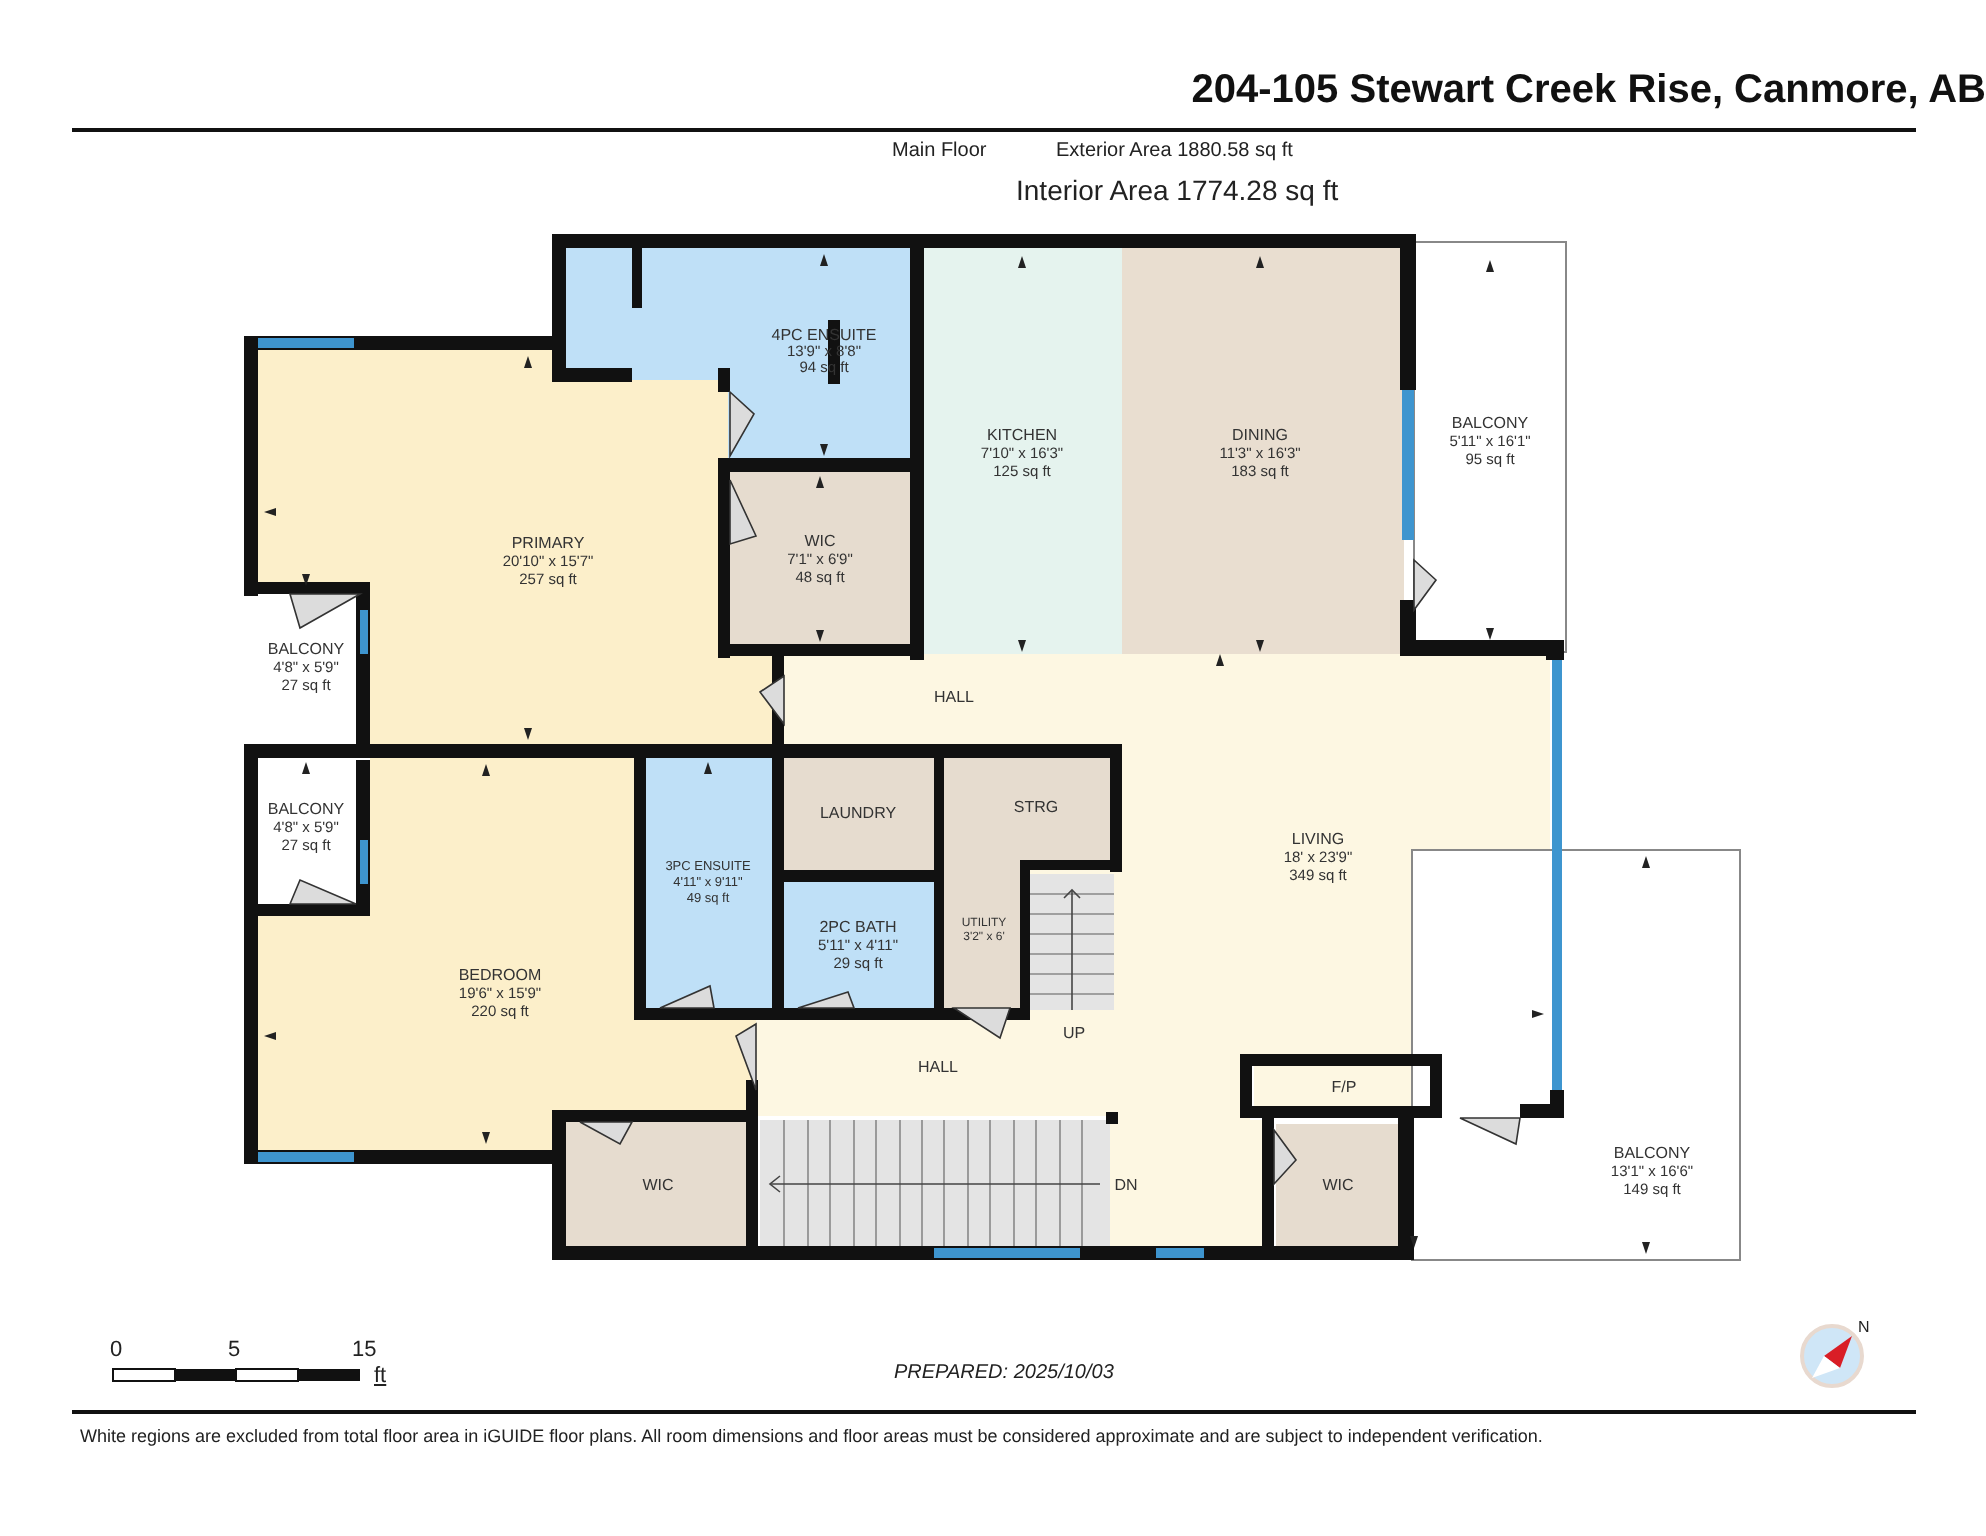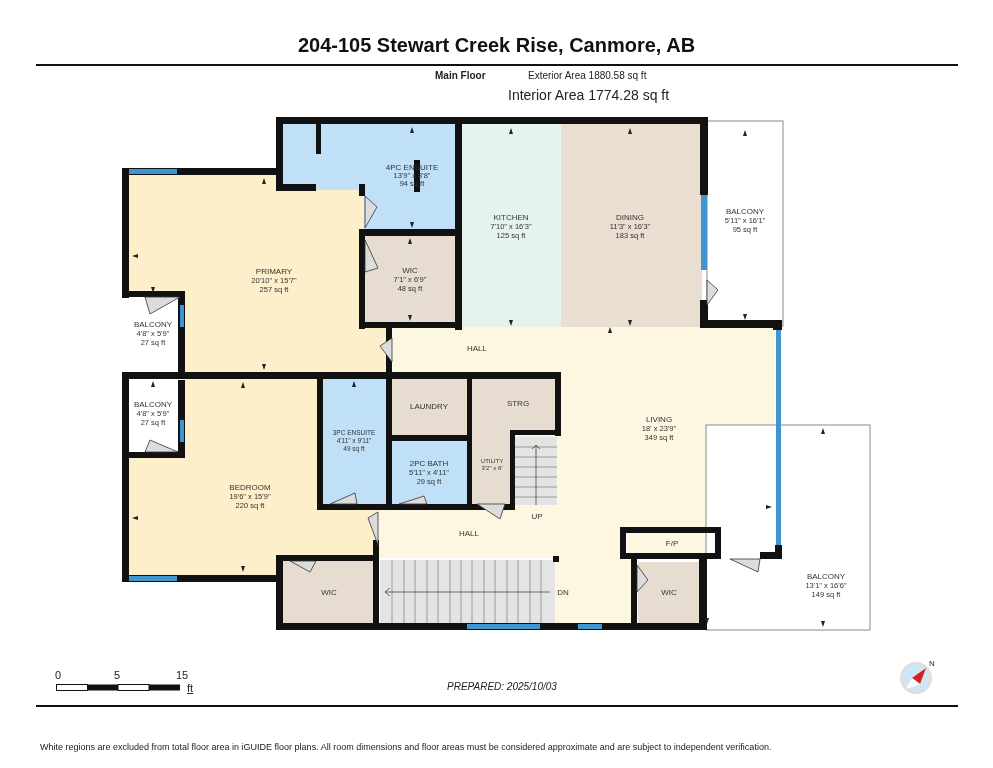--- a/index.html
+++ b/index.html
@@ -1,29 +1,29 @@
 <!DOCTYPE html>
 <html><head>
 <meta charset="utf-8">
 <style>
   html, body { margin:0; padding:0; background:#ffffff; }
   body { width:993px; height:768px; position:relative; overflow:hidden; font-family:"Liberation Sans", sans-serif; color:#222; }
-  .title { position:absolute; left:0; top:34px; width:993px; text-align:center; font-weight:bold; font-size:20px; color:#111; }
+  .title { position:absolute; left:0; top:34px; width:993px; text-align:right; font-weight:bold; font-size:20px; color:#111; }
   .rule { position:absolute; left:36px; width:922px; height:2px; background:#111; }
   .rule.top { top:64px; }
   .rule.bottom { top:705px; }
-  .floor-label { position:absolute; left:435px; top:70px; font-weight:bold; font-size:10px; }
+  .floor-label { position:absolute; left:446px; top:70px; font-weight:normal; font-size:10px; }
   .area-ext { position:absolute; left:528px; top:70px; font-size:10px; }
   .area-int { position:absolute; left:508px; top:87px; font-size:14px; }
   .plan { position:absolute; left:0; top:0; }
   .room-label { font-family:"Liberation Sans", sans-serif; font-size:7.5px; fill:#333; text-anchor:middle; }
   .room-name { font-size:8px; }
   .scale-text { position:absolute; font-size:11px; }
   .prepared { position:absolute; left:447px; top:681px; font-size:10px;font-style:italic; }
-  .disclaimer { position:absolute; left:40px; top:713px; font-size:9px; color:#222;margin-top:29px; }
+  .disclaimer { position:absolute; left:40px; top:713px; font-size:9px; color:#222; }
   .compass { position:absolute; left:898px; top:656px; }
 </style>
 </head>
 <body>
 
 <div class="title">204-105 Stewart Creek Rise, Canmore, AB</div>
 <div class="rule top"></div>
 <div class="floor-label">Main Floor</div>
 <div class="area-ext">Exterior Area 1880.58 sq ft</div>
 <div class="area-int">Interior Area 1774.28 sq ft</div>

